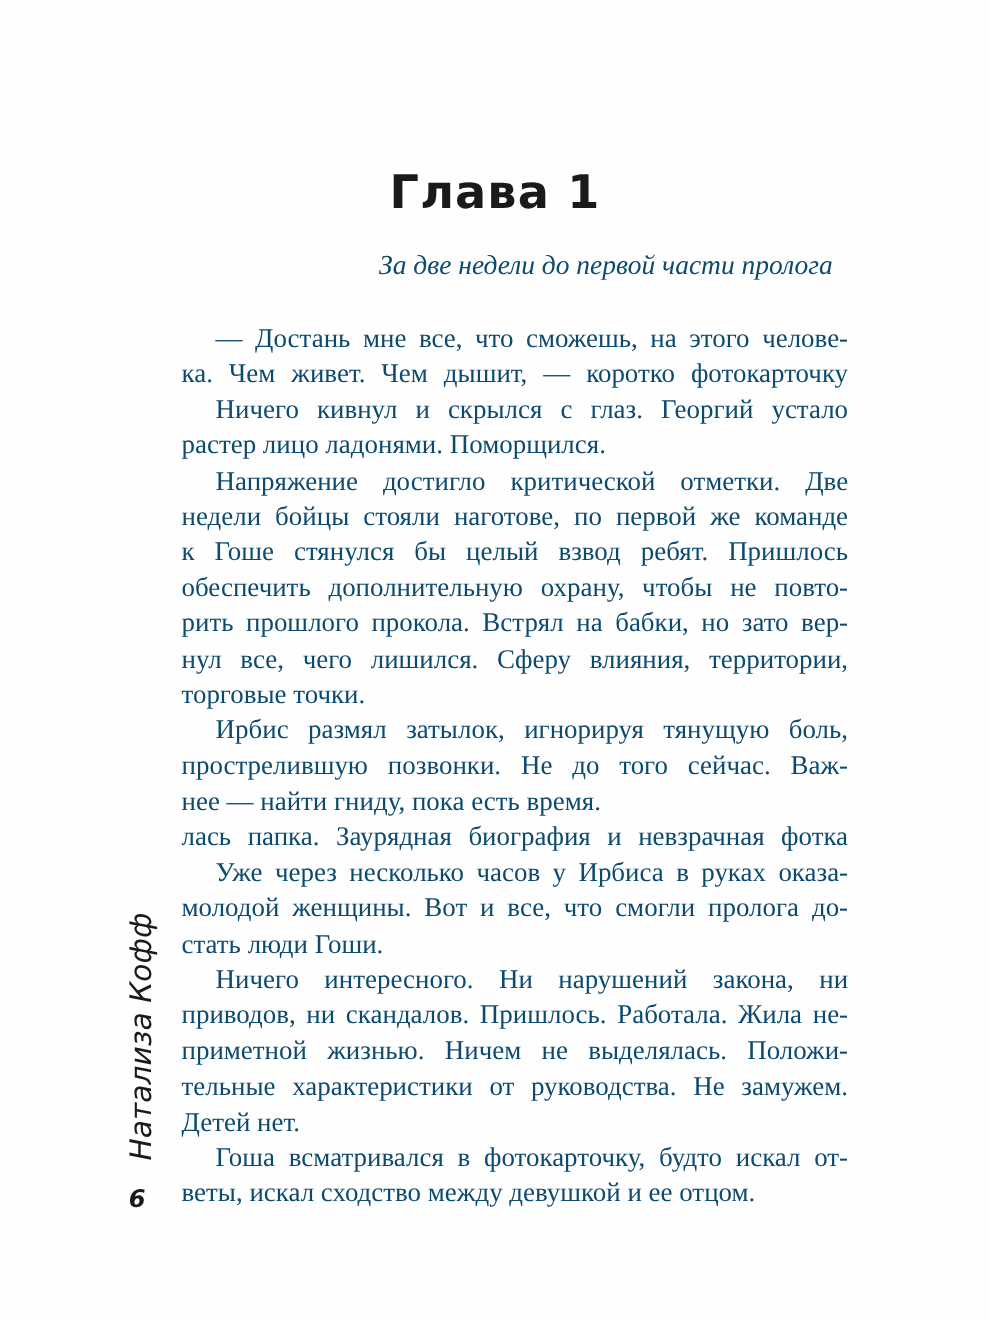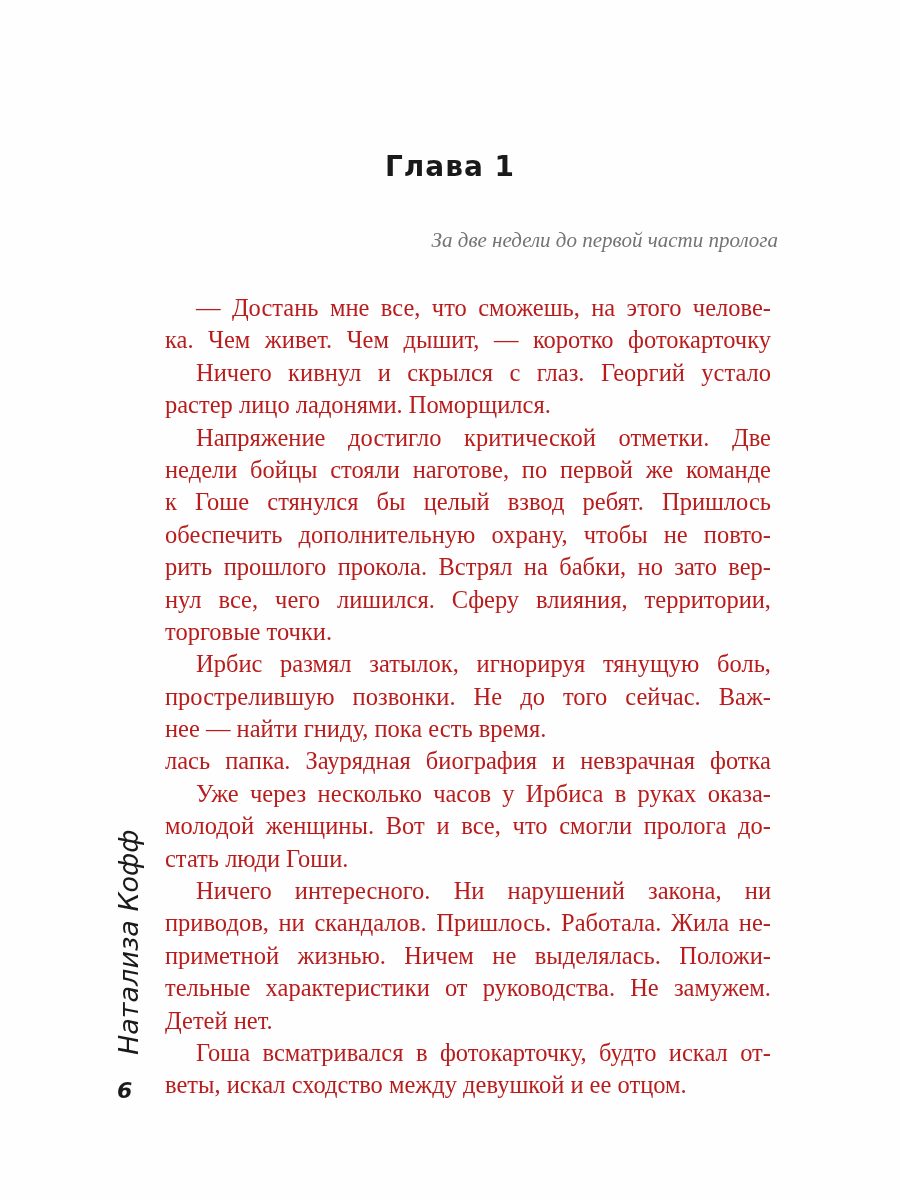--- a/index.html
+++ b/index.html
@@ -1,30 +1,30 @@
 <!DOCTYPE html>
 <html><head>
 <meta charset="utf-8">
 <style>
   html, body { margin: 0; padding: 0; background: #ffffff; }
   body { width: 900px; height: 1200px; position: relative; overflow: hidden; }
   .page { position: absolute; left: 0; top: 0; width: 900px; height: 1200px; background: #fefefe; }
   .chapter-title {
     position: absolute; left: 0; width: 900px; top: 150px; text-align: center;
-    font-family: "DejaVu Sans", sans-serif; font-weight: bold; font-size: 28px;
+    font-family: "DejaVu Sans", sans-serif; font-weight: bold; font-size: 42px;
     color: #1a1a1a; letter-spacing: 1px;
   }
   .subtitle {
-    position: absolute; right: 122px; top: 228px;
-    font-family: "Liberation Serif", serif; font-style: italic; font-size: 21px;
-    color: #737373; text-align: right; white-space: nowrap;
+    position: absolute; right: 143px; top: 228px;
+    font-family: "Liberation Serif", serif; font-style: italic; font-size: 25px;
+    color: #0c4a6e; text-align: right; white-space: nowrap;
   }
   .body-text {
     position: absolute; left: 165px; top: 292px; width: 606px;
-    font-family: "Liberation Serif", serif; font-size: 24.5px; color: #b91c1c;
+    font-family: "Liberation Serif", serif; font-size: 24.5px; color: #0c4a6e;
   }
   .line {
     height: 32.4px; line-height: 32.4px; white-space: nowrap;
     text-align: justify; text-align-last: justify; overflow: visible;
   }
   .line.indent { padding-left: 31px; }
   .line.last { text-align-last: left; }
   .author-vertical {
     position: absolute; left: 113px; top: 1055px;
     transform-origin: 0 0; transform: rotate(-90deg);

